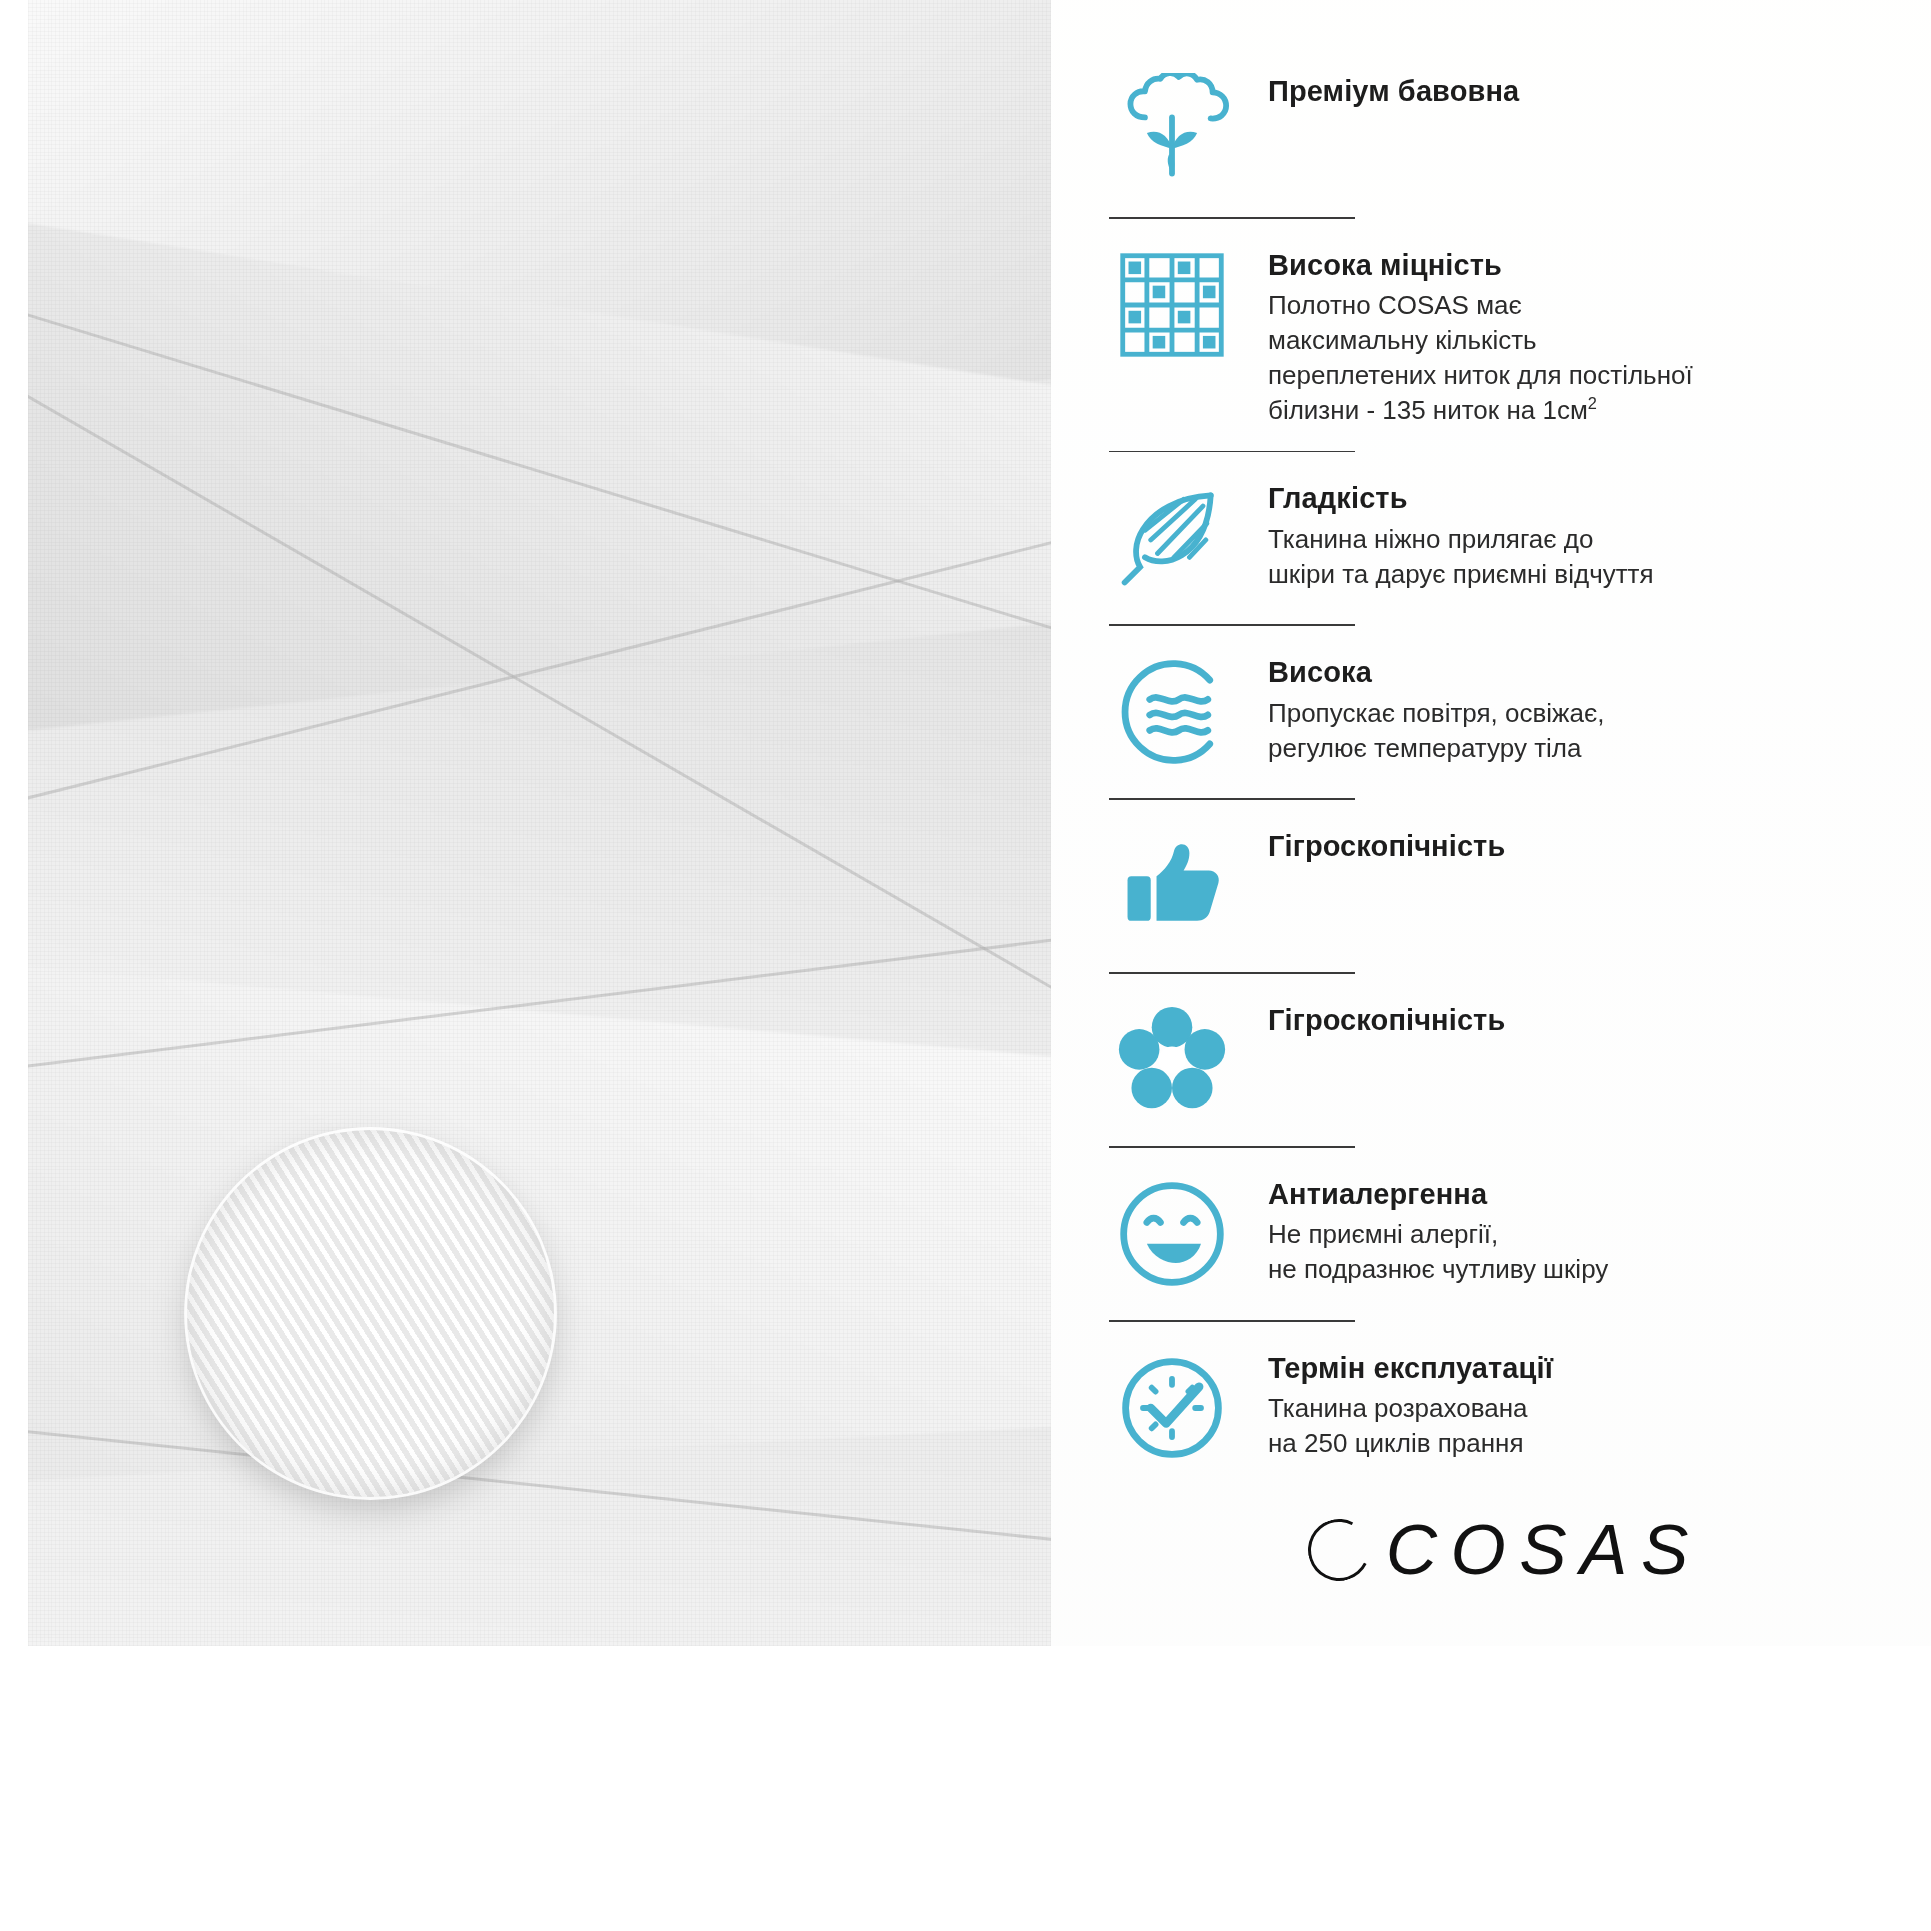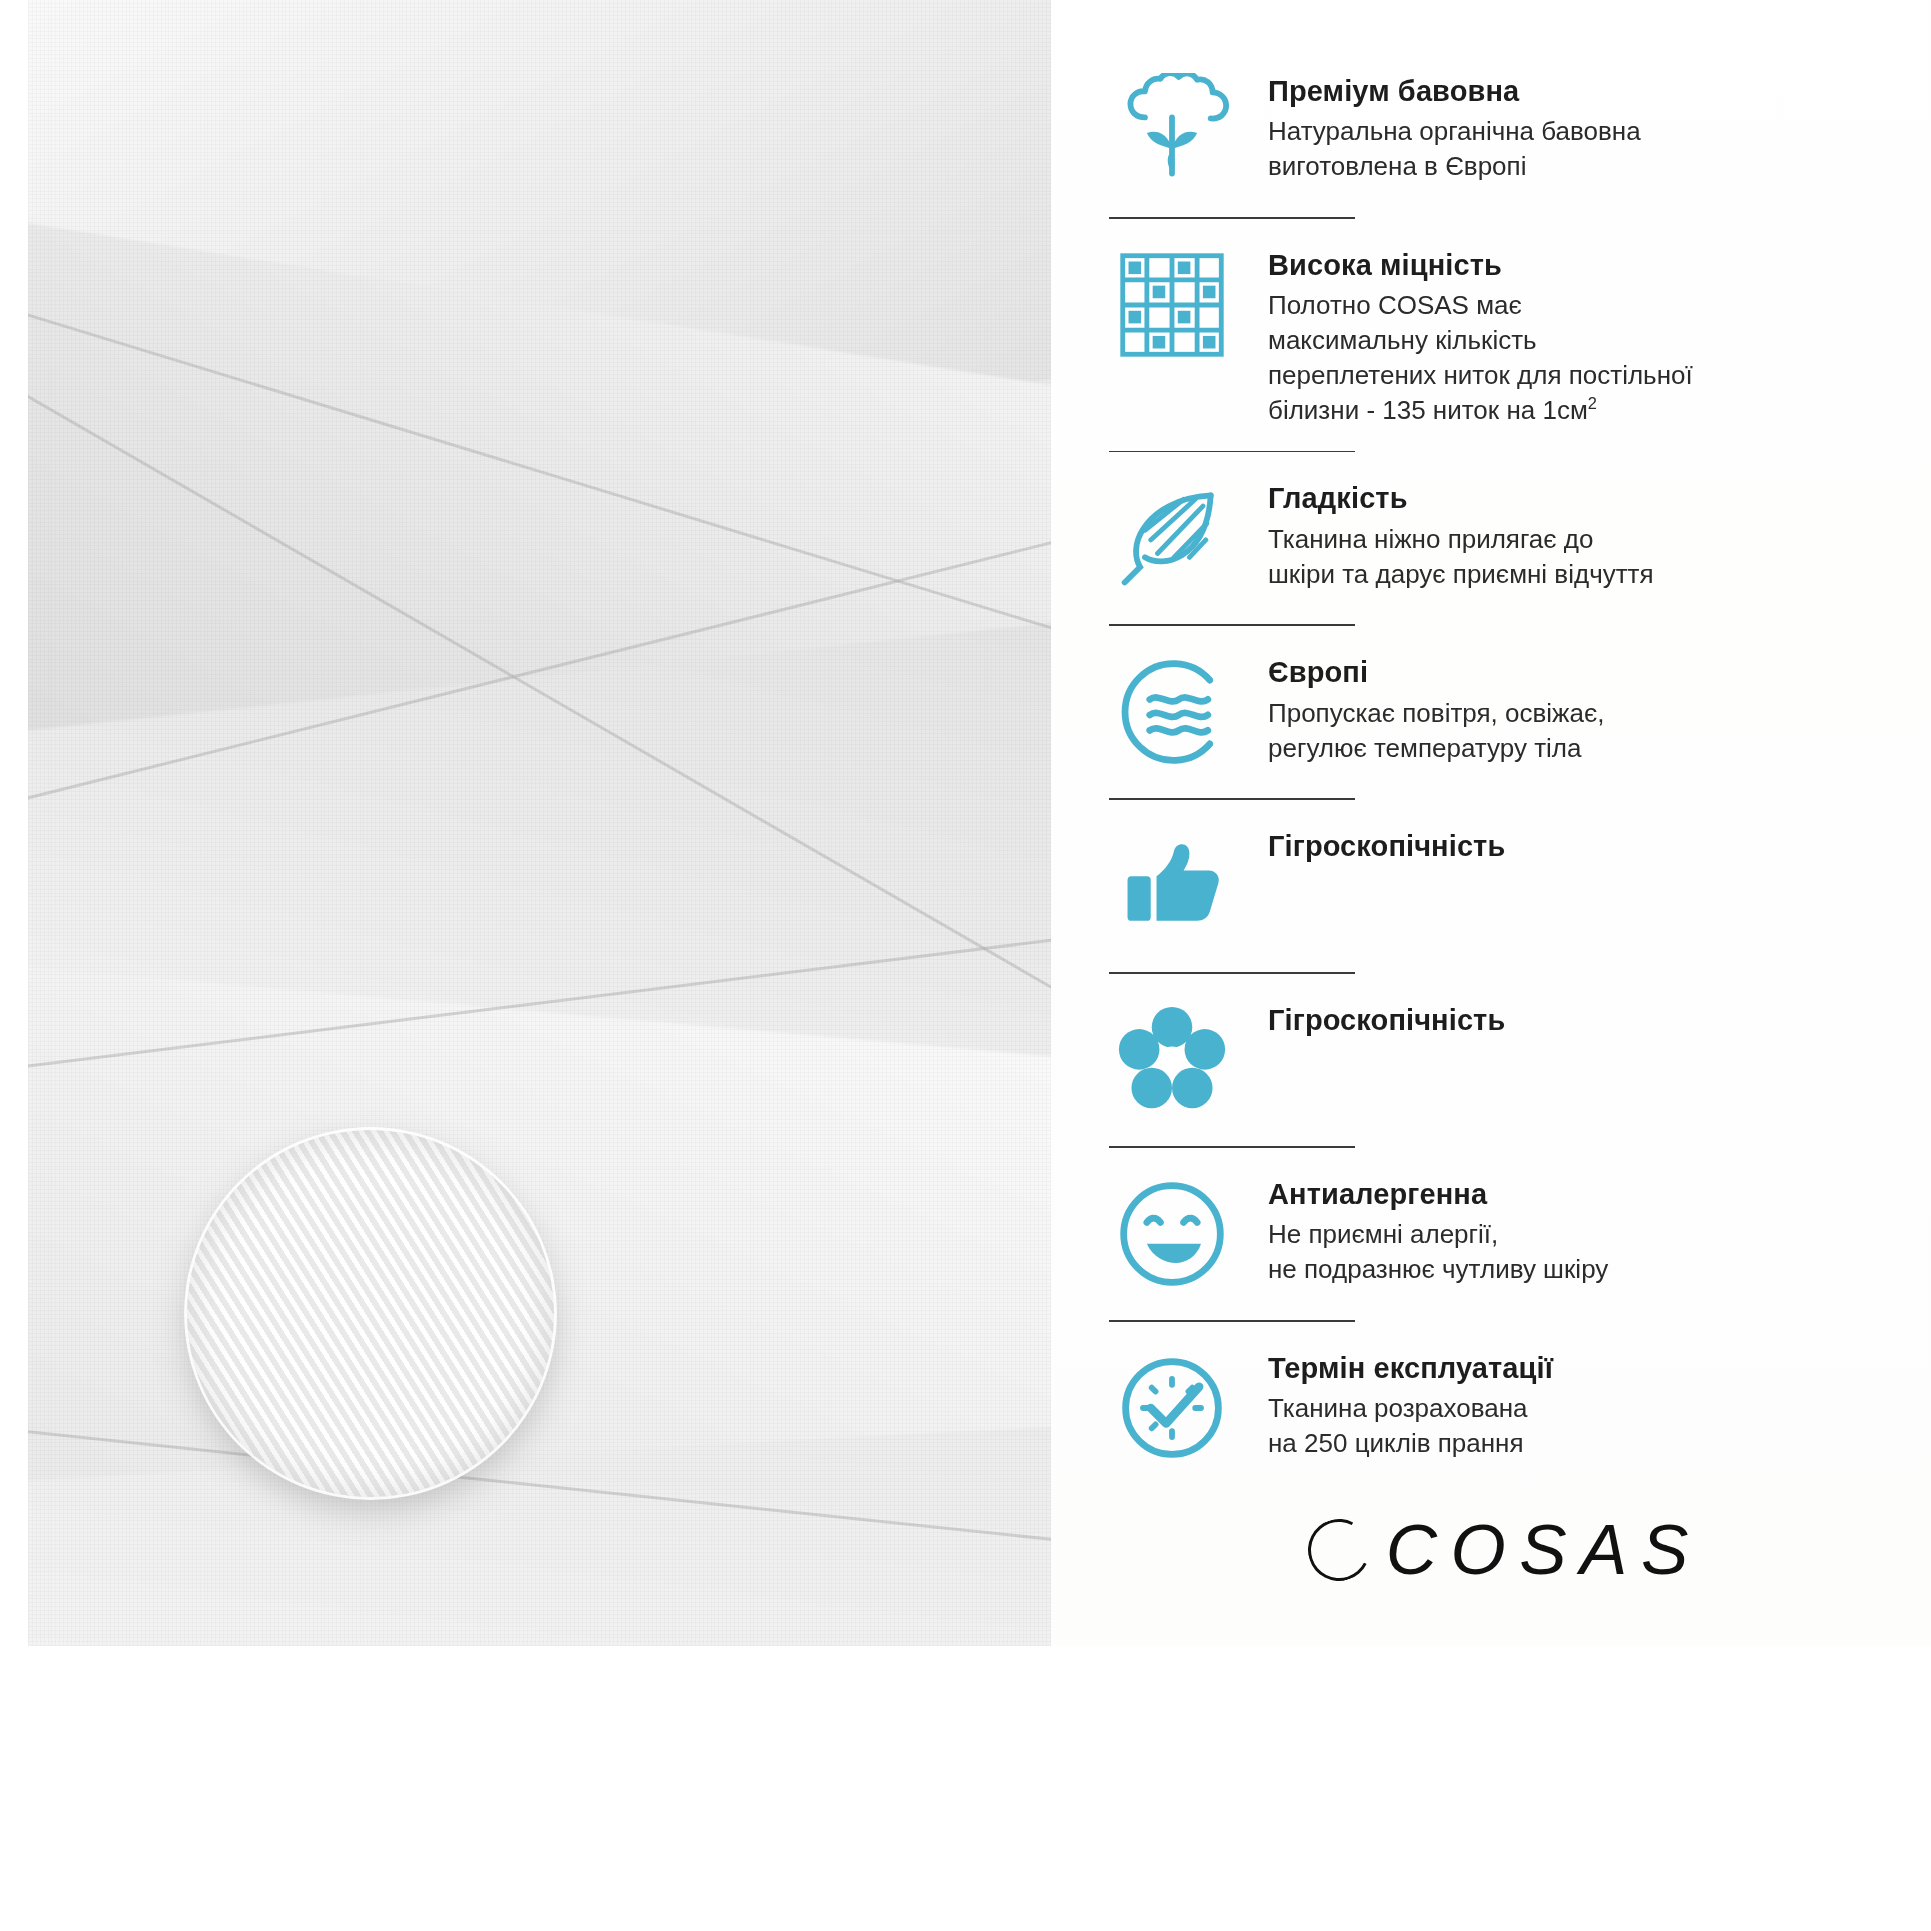--- a/index.html
+++ b/index.html
@@ -217,22 +217,20 @@
         <svg width="116" height="116" viewBox="0 0 120 120" fill="none">
           <path d="M32 46c-9 0-15-6-15-14s7-14 15-13c1-9 8-14 16-13 4-7 14-8 19-2 6-6 15-4 19 3 8-2 16 4 16 13 8 0 14 6 14 14s-7 14-16 13" stroke="#48b2cf" stroke-width="6" stroke-linecap="round" stroke-linejoin="round"></path>
           <path d="M60 46v58" stroke="#48b2cf" stroke-width="6" stroke-linecap="round"></path>
           <path d="M60 78c-10-2-22-6-26-16 12-4 22 2 26 16z" fill="#48b2cf"></path>
           <path d="M60 78c10-2 22-6 26-16-12-4-22 2-26 16z" fill="#48b2cf"></path>
           <path d="M60 104c-4-7-6-14-3-20 6 4 7 12 3 20z" fill="#48b2cf"></path>
         </svg>
       </div>
       <div class="txt">
         <p class="f-title">Преміум бавовна</p>
-        <p class="f-desc">Натуральна органічна бавовна
-виготовлена в Європі</p>
       </div>
     </div>
     <div class="sep"></div>
 
     <div class="feature">
       <div class="icon-wrap">
         <svg width="114" height="114" viewBox="0 0 118 118" fill="none">
           <rect x="8" y="8" width="102" height="102" stroke="#48b2cf" stroke-width="5"></rect>
           <g stroke="#48b2cf" stroke-width="5">
             <path d="M8 33h102M8 59h102M8 85h102M33 8v102M59 8v102M85 8v102"></path>
@@ -278,21 +276,21 @@
     <div class="feature">
       <div class="icon-wrap">
         <svg width="118" height="118" viewBox="0 0 122 122" fill="none">
           <path d="M100 28a50 50 0 1 0 0 66" stroke="#48b2cf" stroke-width="7" stroke-linecap="round"></path>
           <path d="M38 48c10-7 20 7 30 0s20 7 30 0" stroke="#48b2cf" stroke-width="7" stroke-linecap="round"></path>
           <path d="M38 64c10-7 20 7 30 0s20 7 30 0" stroke="#48b2cf" stroke-width="7" stroke-linecap="round"></path>
           <path d="M38 80c10-7 20 7 30 0s20 7 30 0" stroke="#48b2cf" stroke-width="7" stroke-linecap="round"></path>
         </svg>
       </div>
       <div class="txt">
-        <p class="f-title">Європі</p>
+        <p class="f-title">Висока</p>
         <p class="f-desc">Пропускає повітря, освіжає,
 регулює температуру тіла</p>
       </div>
     </div>
     <div class="sep"></div>
 
     <div class="feature">
       <div class="icon-wrap">
         <svg width="116" height="116" viewBox="0 0 120 120" fill="none">
           <path d="M44 50c8-6 16-16 18-26 2-10 16-10 16 2 0 7-3 13-6 18h26c7 0 12 6 10 13l-9 30c-2 6-7 9-13 9H44z" fill="#48b2cf"></path>

